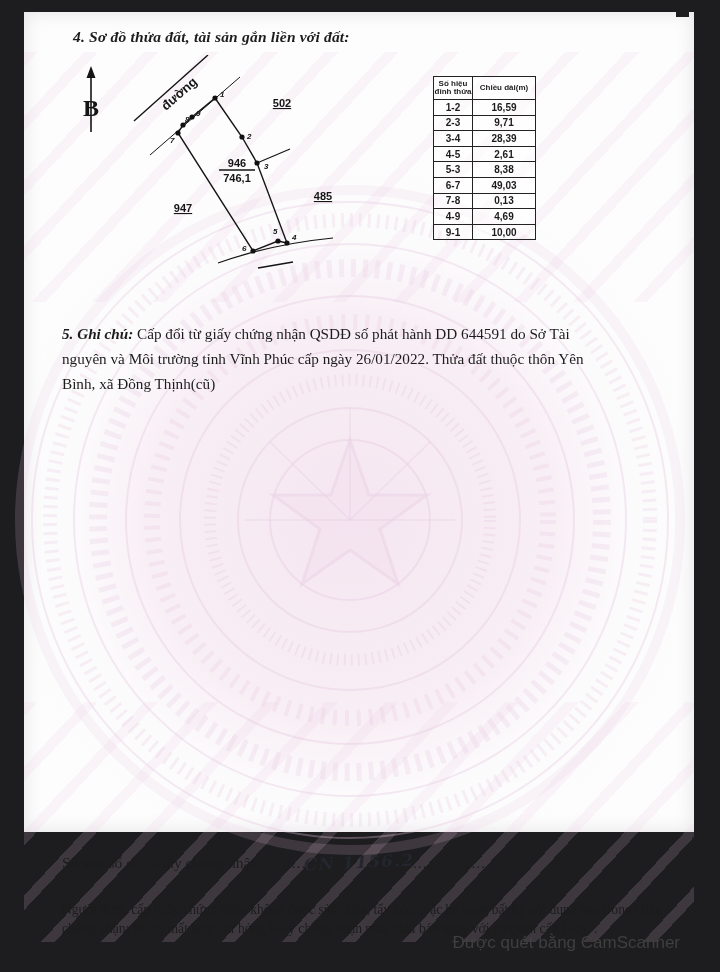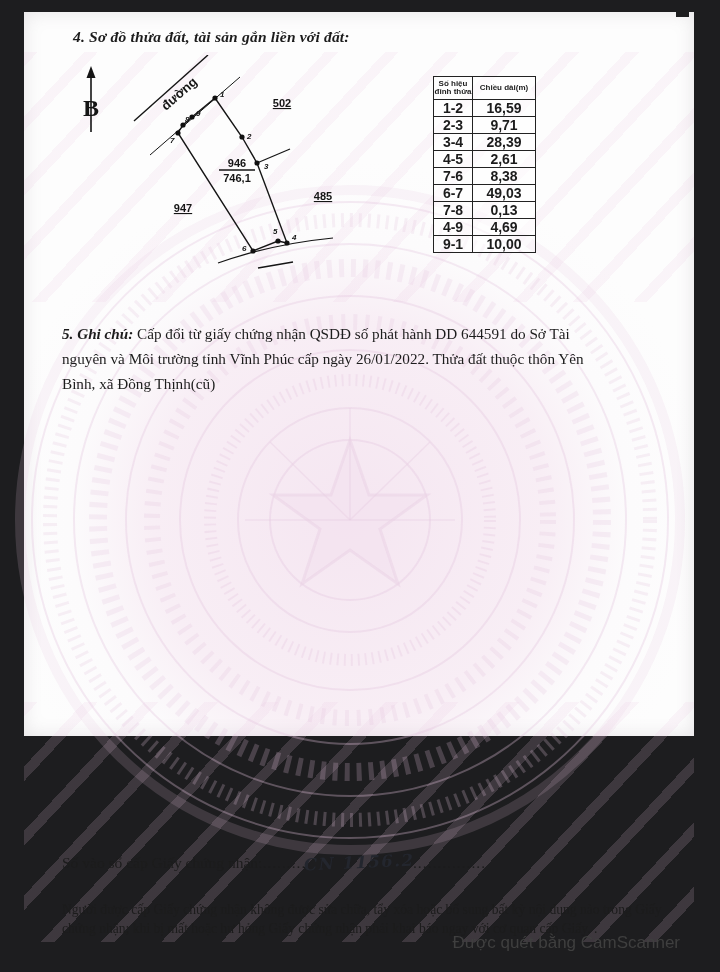--- a/index.html
+++ b/index.html
@@ -1,18 +1,18 @@
 <!DOCTYPE html>
 <html><head>
 <meta charset="utf-8">
 <style>
   html,body{margin:0;padding:0;}
   .stage{position:relative;width:720px;height:972px;background:#1d1d1f;overflow:hidden;
          font-family:"Liberation Serif","DejaVu Serif",serif;color:#1c1c1c;}
-  .page{position:absolute;left:24px;top:12px;width:670px;height:724px;
+  .page{position:absolute;left:24px;top:12px;width:670px;height:820px;
         background:
           radial-gradient(circle 360px at 326px 508px, #f5e6f1 0%, #f8eef5 55%, #fcfbfc 78%, #fdfdfd 100%);
         box-shadow:inset 0 0 18px rgba(120,110,120,.18);}
   .notch{position:absolute;top:0;left:652px;width:13px;height:5px;background:#1d1d1f;}
 
   
   .band{position:absolute;left:0;width:100%;pointer-events:none;
         background:repeating-linear-gradient(133deg, rgba(233,197,224,.16) 0 10px, rgba(255,255,255,0) 10px 44px);}
   .band.top{top:40px;height:250px;}
   .band.bottom{top:690px;height:240px;}
@@ -23,21 +23,21 @@
   #h4{left:49px;top:16px;}
   #h6{left:38px;top:379px;}
 
   .diagram{position:absolute;left:36px;top:43px;}
 
   
   .edge-table{position:absolute;left:409px;top:64px;border-collapse:collapse;
               font-family:"Liberation Sans","DejaVu Sans",sans-serif;background:rgba(255,255,255,.55);border-radius:28px;}
   .edge-table th,.edge-table td{border:1.2px solid #222;text-align:center;padding:0;}
   .edge-table th{font-size:8px;line-height:8.5px;font-weight:bold;height:22px;}
-  .edge-table td{font-size:14px;font-weight:bold;height:14.6px;}
+  .edge-table td{font-size:10px;font-weight:bold;height:14.6px;}
   .edge-table .c1{width:38px;} .edge-table .c2{width:62px;}
 
   
   .note{position:absolute;left:38px;top:294px;width:548px;font-size:15.2px;line-height:25px;text-align:left;}
   .note b{font-style:italic;}
 
   
   .big-table{position:absolute;left:51px;top:402px;width:586px;height:429px;
              border-left:1.5px solid #262626;border-top:1.5px solid #262626;border-right:1.5px solid #262626;}
   .big-table .vdiv{position:absolute;left:410px;top:0;width:1.5px;height:100%;background:#262626;}
@@ -174,21 +174,21 @@
           </tr>
       <tr>
             <td>3-4</td>
             <td>28,39</td>
           </tr>
       <tr>
             <td>4-5</td>
             <td>2,61</td>
           </tr>
       <tr>
-            <td>7-6</td>
+            <td>5-3</td>
             <td>8,38</td>
           </tr>
       <tr>
             <td>6-7</td>
             <td>49,03</td>
           </tr>
       <tr>
             <td>7-8</td>
             <td>0,13</td>
           </tr>

